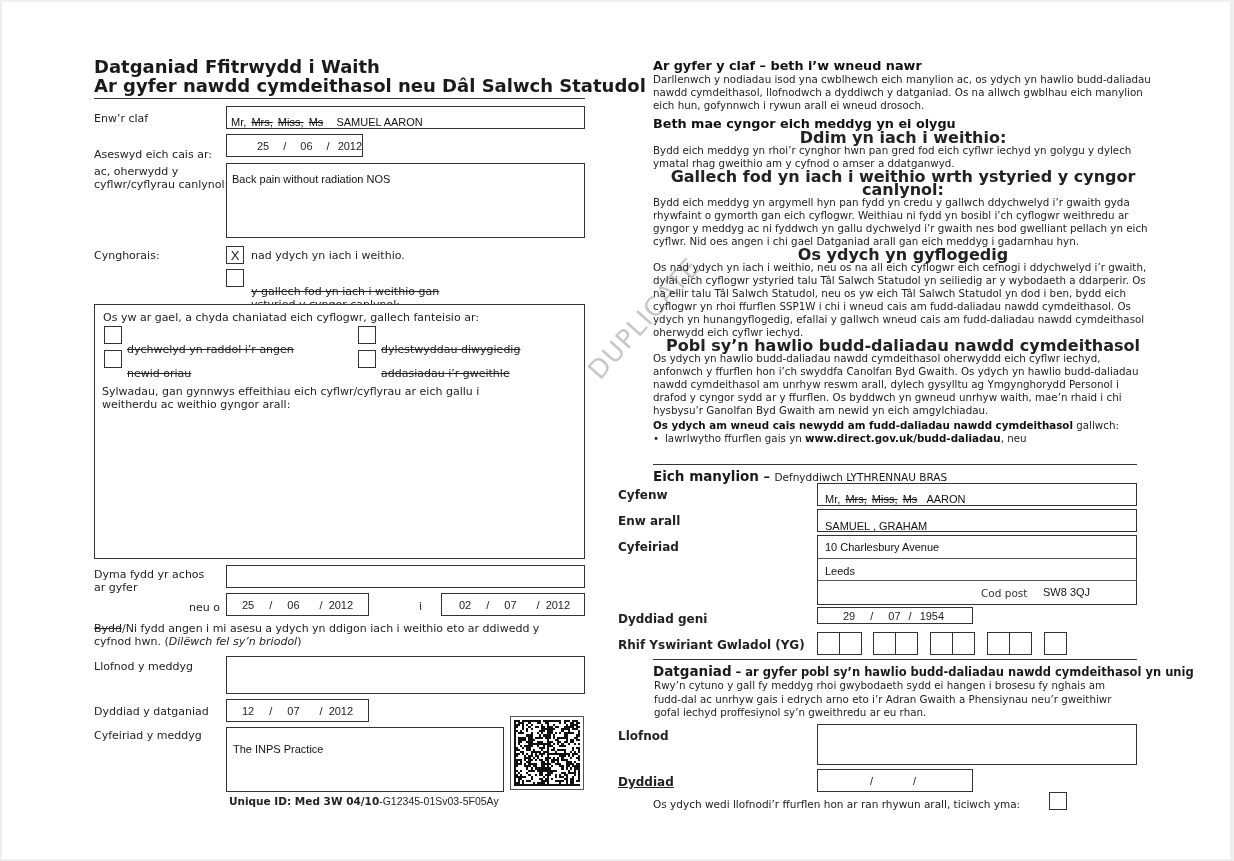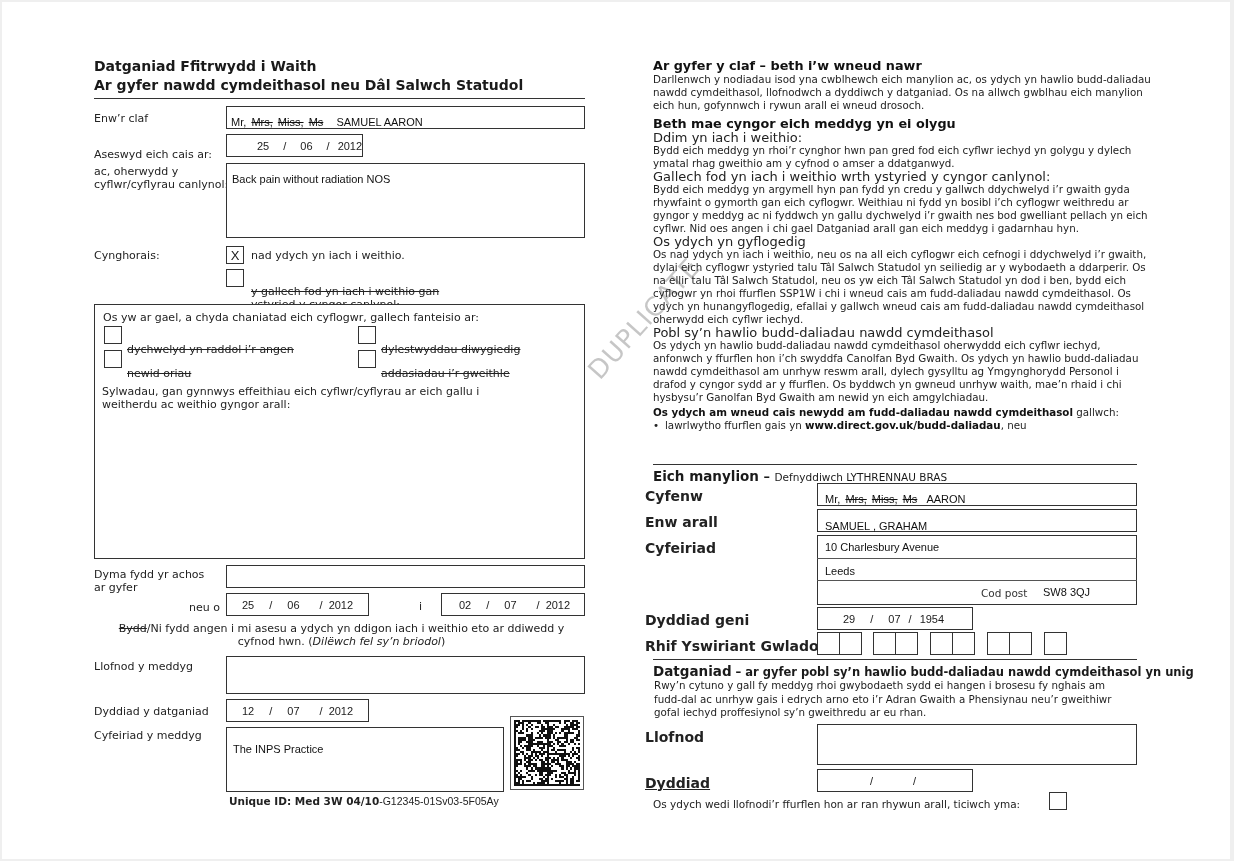--- a/index.html
+++ b/index.html
@@ -1,32 +1,32 @@
 <!DOCTYPE html>
 <html><head>
 <meta charset="utf-8">
 <style>
   html, body { margin:0; padding:0; }
   body { width:1234px; height:861px; background:#efefef; position:relative; overflow:hidden;
          font-family:"DejaVu Sans", sans-serif; color:#1a1a1a; }
   .page { position:absolute; left:2px; top:2px; width:1228px; height:857px; background:#fff; }
   .abs { position:absolute; }
   .box { position:absolute; border:1px solid #333; box-sizing:border-box; background:#fff; }
-  .lbl { position:absolute; font-size:11px; line-height:13px; color:#222;text-align:center; }
+  .lbl { position:absolute; font-size:11px; line-height:13px; color:#222; }
   .val { font-family:"Liberation Sans", sans-serif; font-size:11px; color:#111; }
   .strike { text-decoration:line-through;margin-top:13px; }
   .cb { position:absolute; width:18px; height:18px; border:1px solid #333; box-sizing:border-box; background:#fff;
         font-family:"Liberation Sans", sans-serif; font-size:13px; text-align:center; line-height:17px; }
   .date { display:flex; align-items:center; font-family:"Liberation Sans", sans-serif; font-size:11px; }
-  h1 { margin:0; font-size:14px; line-height:19px; font-weight:bold; position:absolute; }
+  h1 { margin:0; font-size:18px; line-height:19px; font-weight:bold; position:absolute; }
   .rt { position:absolute; left:653px; width:500px; font-size:10.3px; line-height:13px; color:#222; }
   .rt b { color:#111; }
   .rhead { font-weight:bold; font-size:12.8px; line-height:15px; color:#111; }
-  .sub { font-weight:normal; font-size:13px; }
-  .rlabel { position:absolute; left:645px; font-size:14px; font-weight:bold; color:#222; }
+  .sub { font-weight:bold; font-size:16px;text-align:center; }
+  .rlabel { position:absolute; left:618px; font-size:12px; font-weight:bold; color:#222; }
   .hr { position:absolute; height:1px; background:#333; }
   .watermark { position:absolute; left:582px; top:365px; font-size:26px; color:#999; opacity:0.55;
                transform:rotate(-48deg); transform-origin:left top; letter-spacing:1px; font-family:"DejaVu Sans", sans-serif; }
   .qr { position:absolute; left:510px; top:716px; width:74px; height:74px; border:1px solid #555; box-sizing:border-box; padding:3px; background:#fff; }
   .qr svg { width:100%; height:100%; display:block; }
   ul.bl { margin:0; padding:0; list-style:none; }
   ul.bl li { position:relative; padding-left:12px; }
   ul.bl li:before { content:"•"; position:absolute; left:0; }
 </style>
 </head>
@@ -740,21 +740,21 @@
 <div class="rlabel" style="top:540px;">Cyfeiriad</div>
 <div class="box" style="left:817px; top:535px; width:320px; height:70px;"></div>
 <div class="abs val" style="left:825px; top:541px;">10 Charlesbury Avenue</div>
 <div class="hr" style="left:817px; top:558px; width:320px; background:#555;"></div>
 <div class="abs val" style="left:825px; top:565px;">Leeds</div>
 <div class="hr" style="left:817px; top:580px; width:320px; background:#555;"></div>
 <div class="abs" style="left:981px; top:587px; font-size:10.5px; color:#333;">Cod post</div>
 <div class="abs val" style="left:1043px; top:586px;">SW8 3QJ</div>
 
 <div class="rlabel" style="top:612px;">Dyddiad geni</div>
-<div class="box date" style="left:817px; top:607px; width:156px; height:23px; padding-left:25px;">
+<div class="box date" style="left:817px; top:607px; width:156px; height:17px; padding-left:25px;">
   <span>29</span>
   <span style="margin:0 15px;">/</span>
   <span>07</span>
   <span style="margin:0 8px;">/</span>
   <span>1954</span>
 </div>
 
 <div class="rlabel" style="top:638px;">Rhif Yswiriant Gwladol (YG)</div>
 <div class="abs" style="left:817px; top:632px; height:23px;">
   <div class="box" style="left:0; top:0; width:23px; height:23px;"></div>

